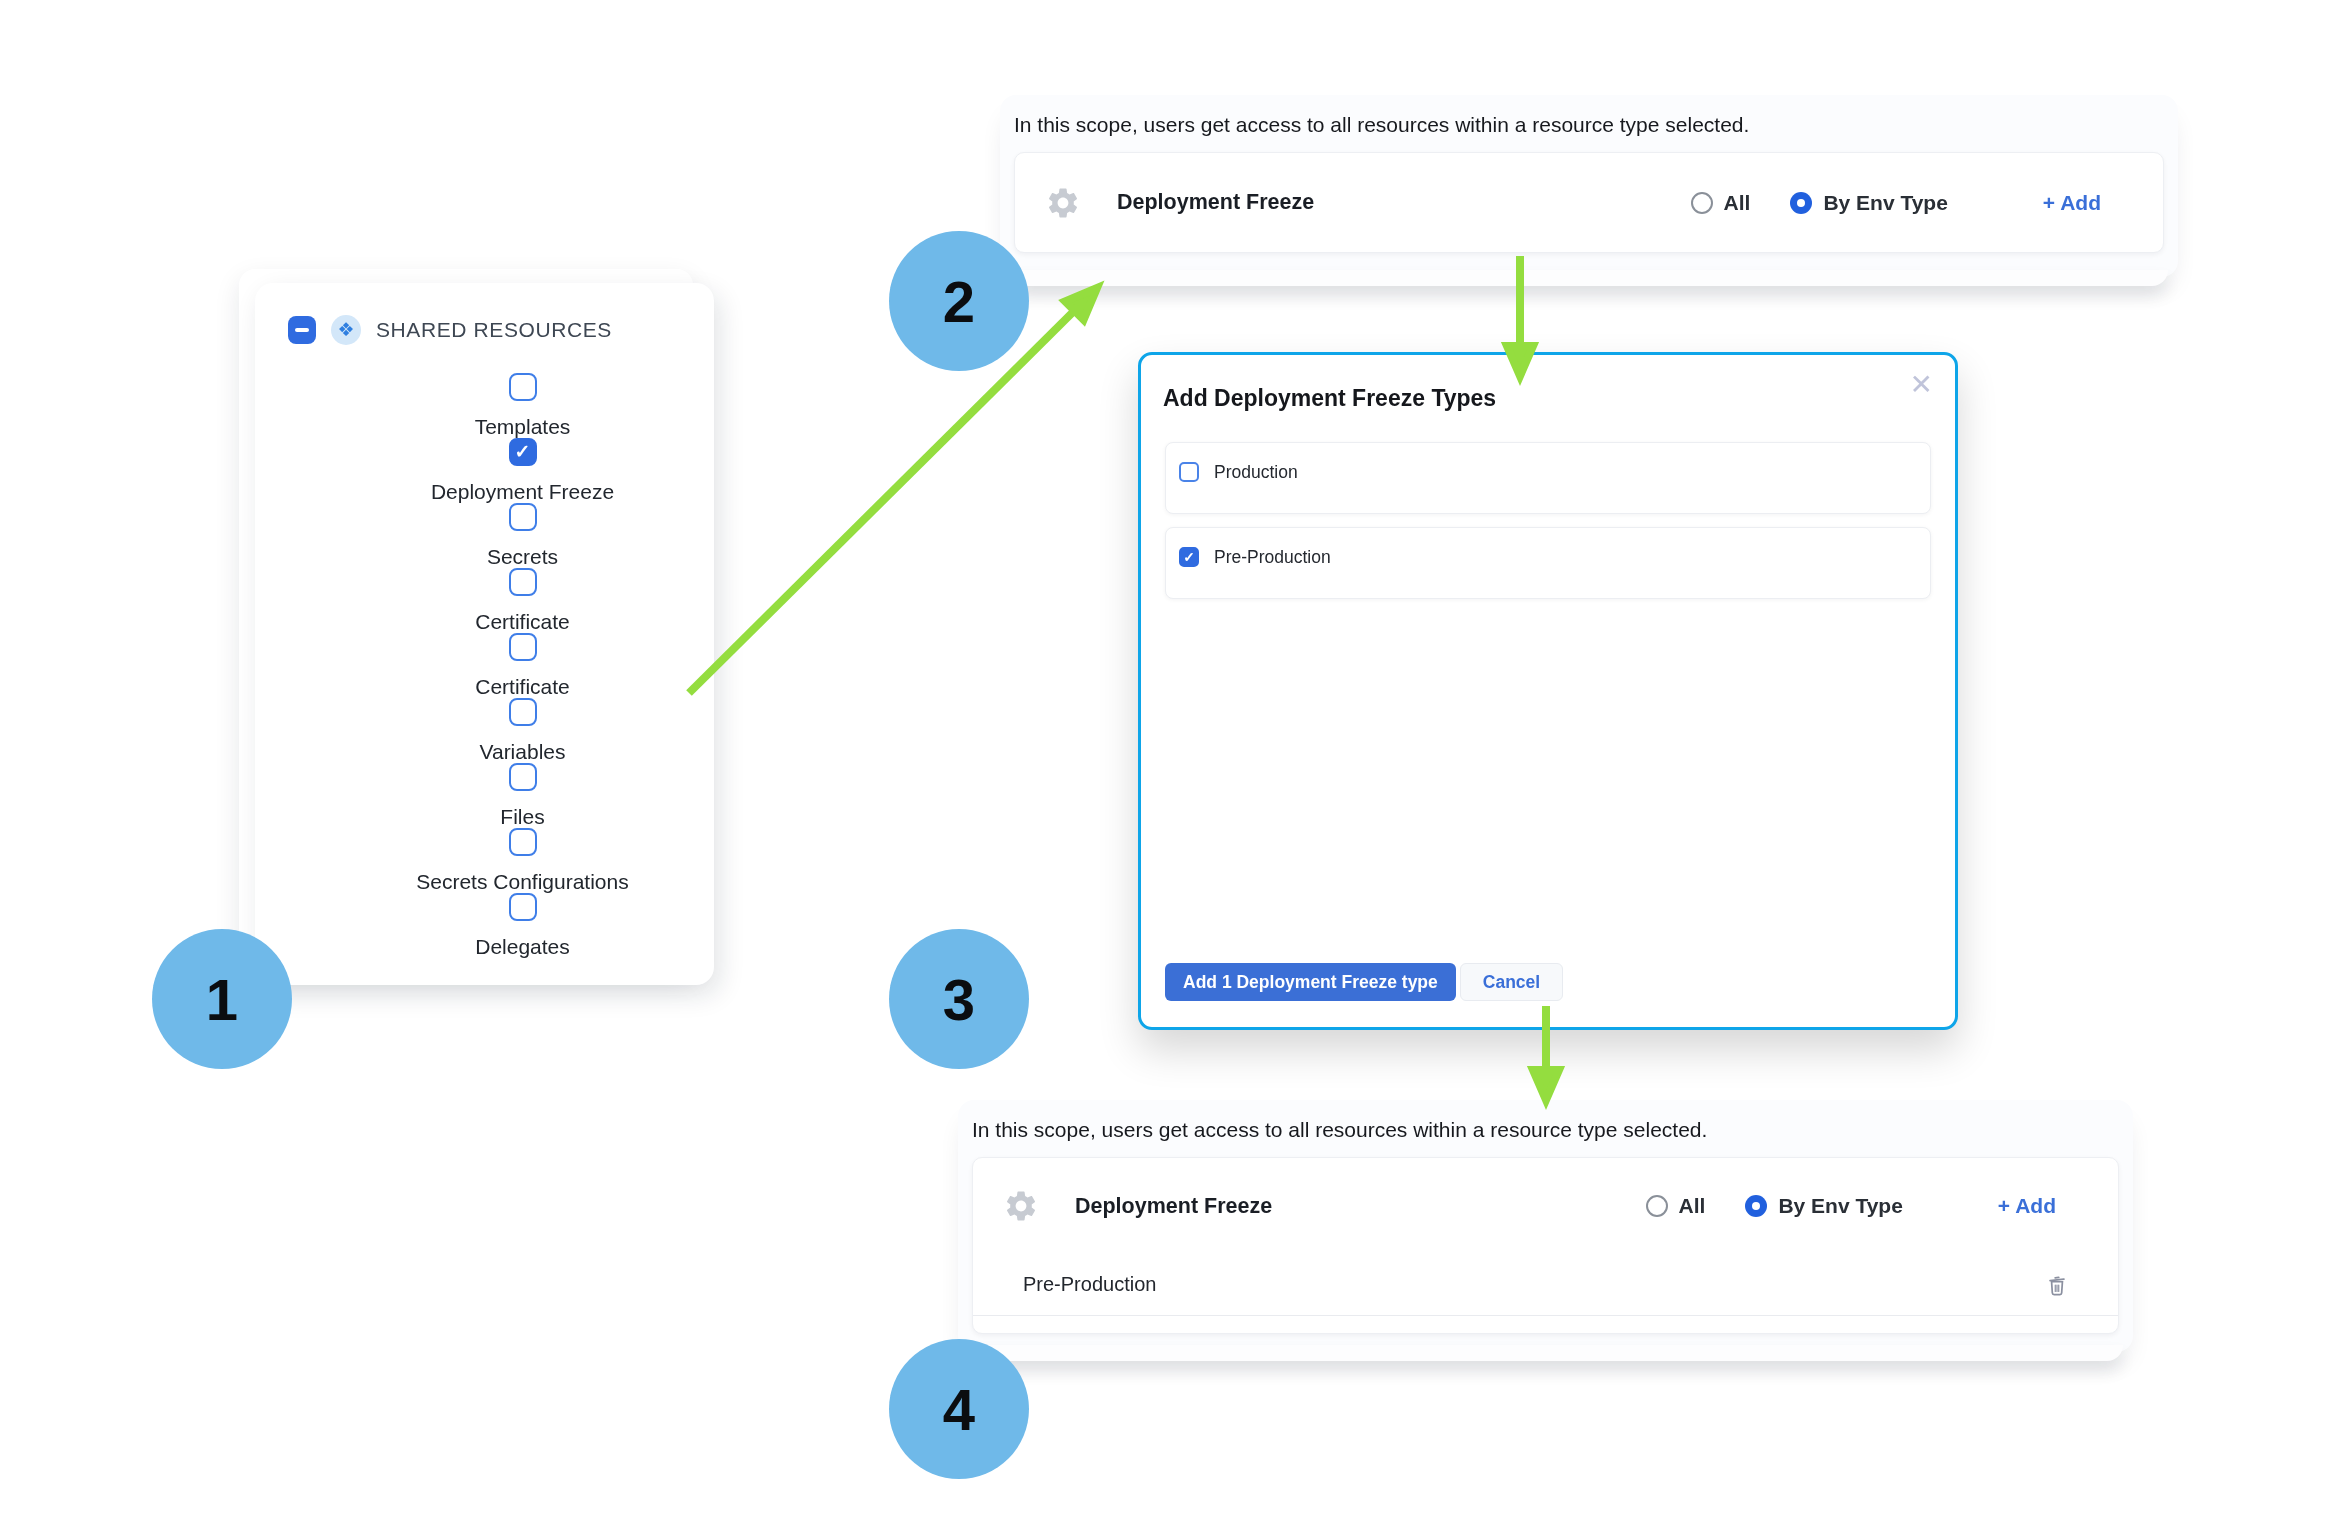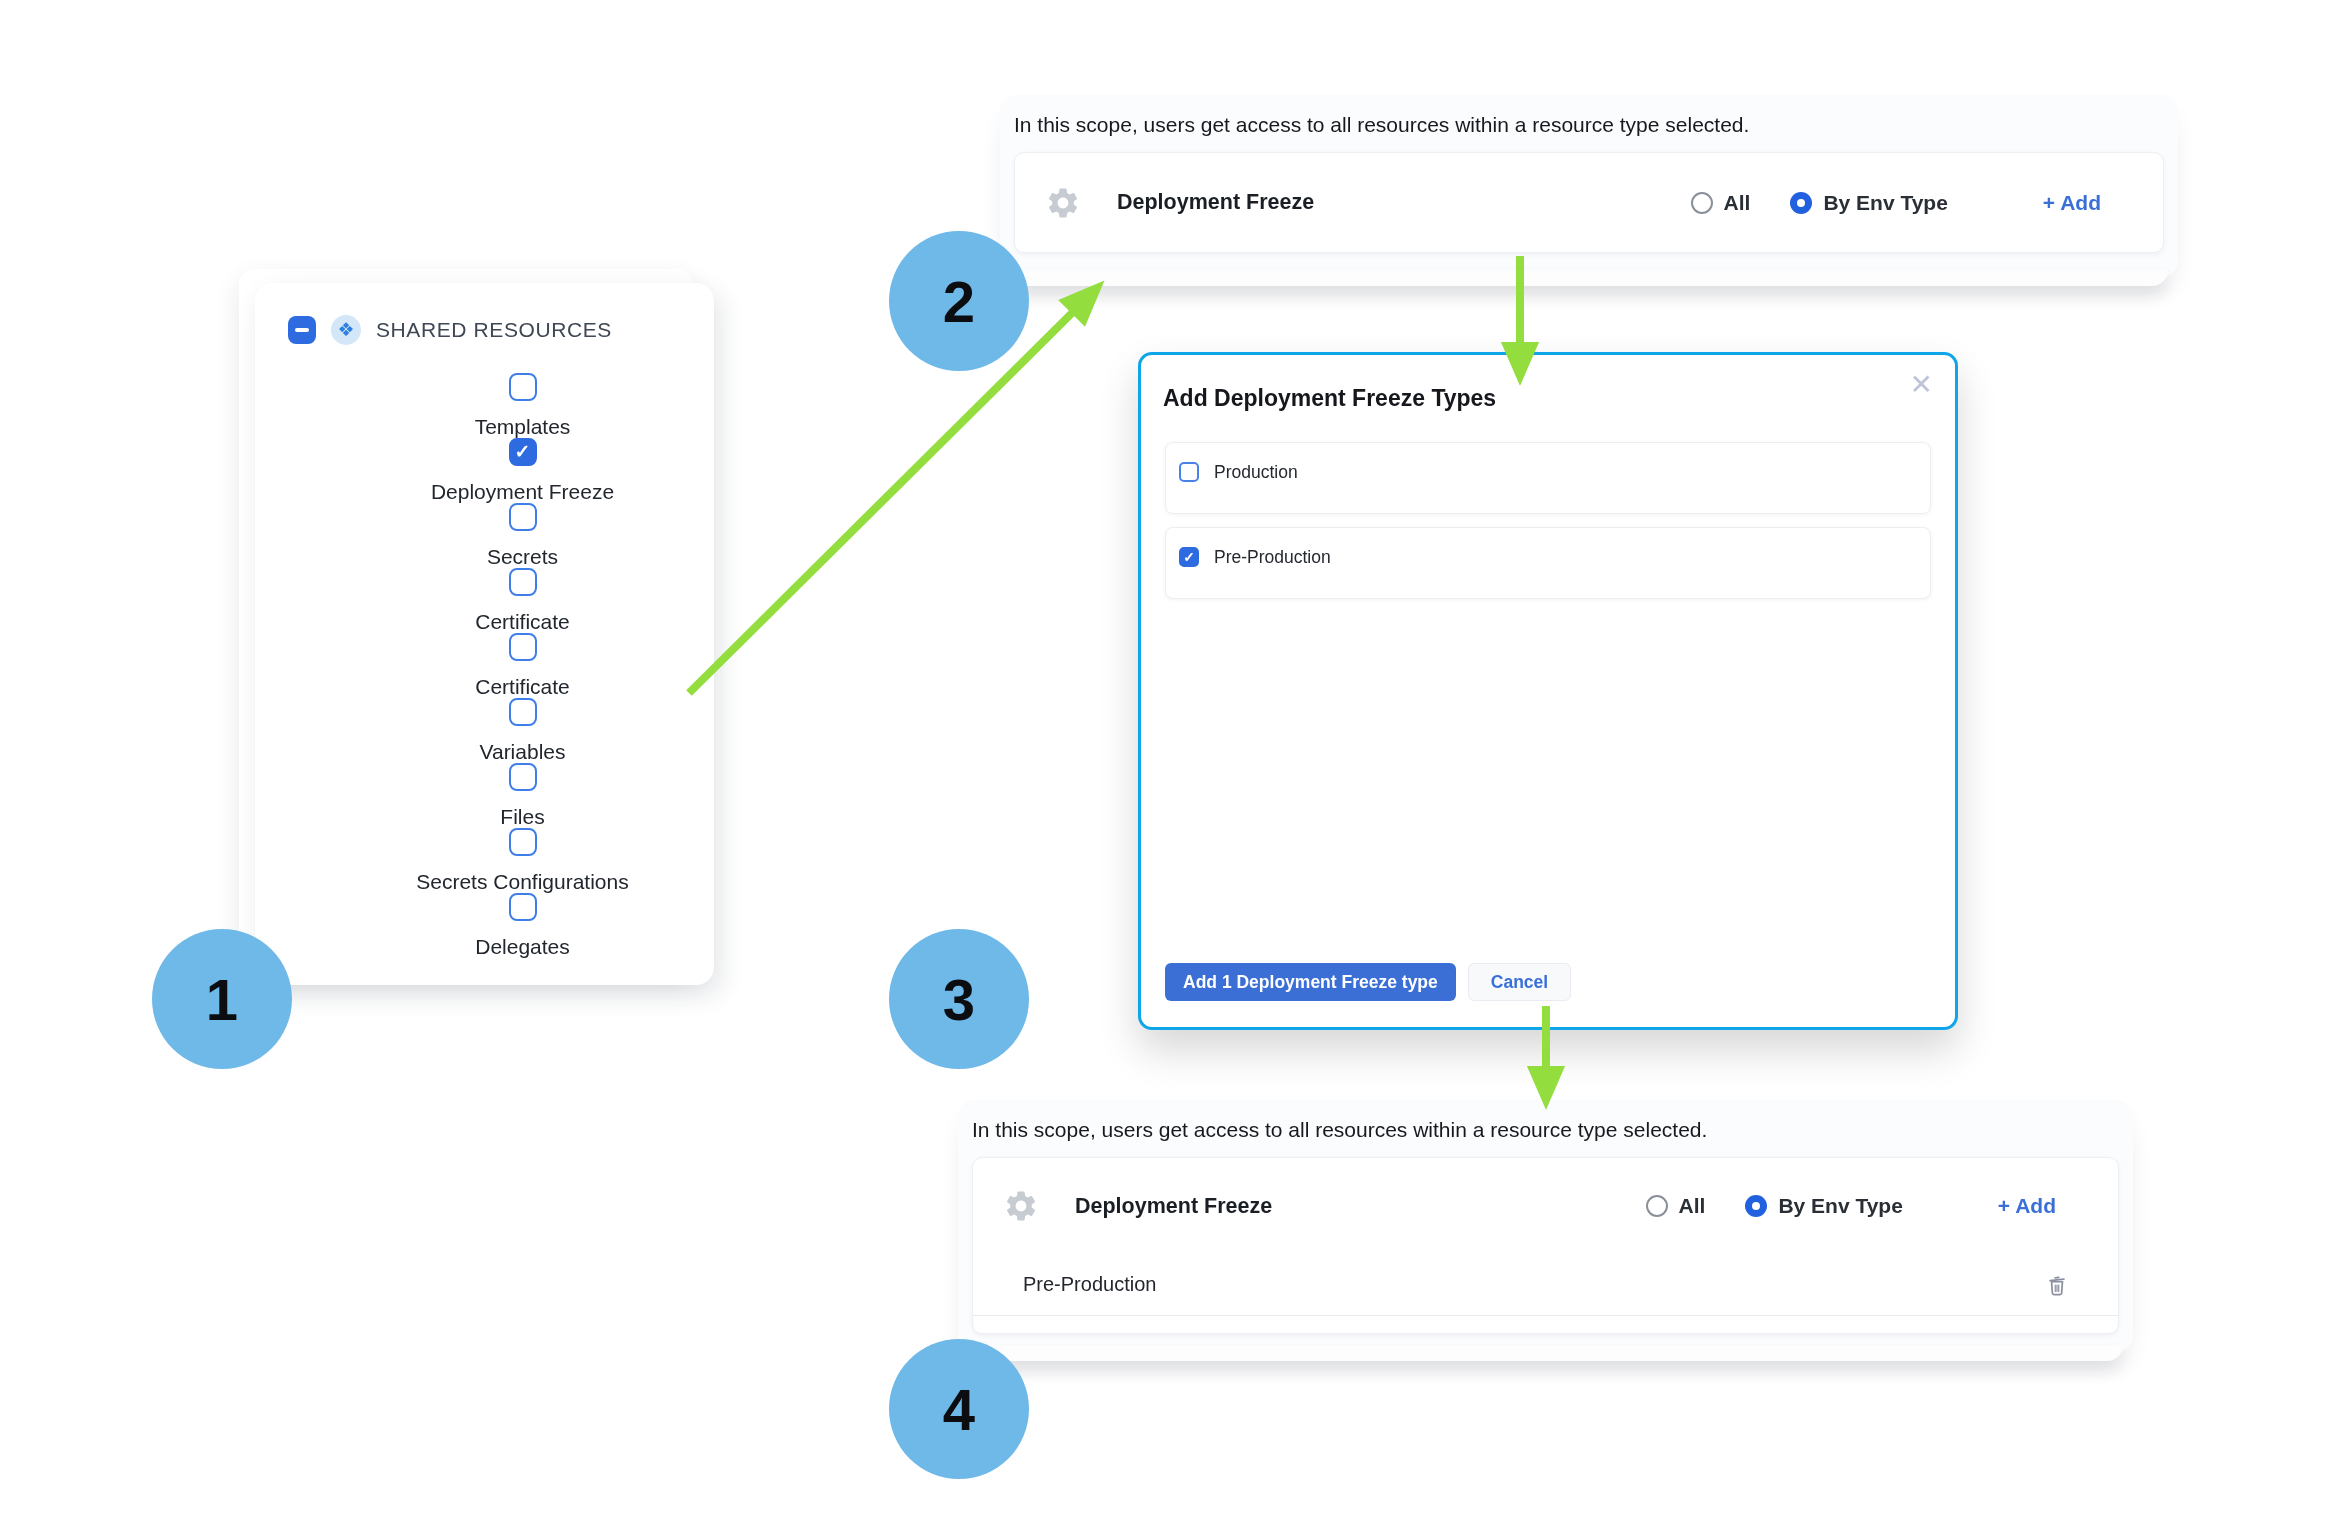--- a/index.html
+++ b/index.html
@@ -63,21 +63,21 @@
     box-sizing:border-box;z-index:4;
   }
   .modal-title{padding:30px 0 0 22px;font-size:23px;font-weight:700;color:#15171C;}
   .modal-close{position:absolute;top:16px;right:22px;font-size:28px;color:#C0C4DA;line-height:1;cursor:pointer;}
   .modal-list{margin:30px 24px 0;}
   .modal-row{display:flex;align-items:center;gap:15px;height:58px;padding:0 0 12px 13px;border:1px solid #ECEEF2;border-radius:8px;margin-bottom:13px;box-shadow:0 1px 4px rgba(16,24,40,.05);background:#fff;}
   .cb-sm{width:20px;height:20px;border:2px solid #4A83E8;border-radius:5px;box-sizing:border-box;position:relative;flex:none;cursor:pointer;}
   .cb-sm.checked{background:#2F6BE0;border-color:#2F6BE0;}
   .cb-sm.checked::after{content:"✓";position:absolute;inset:0;color:#fff;font-size:14px;font-weight:700;line-height:17px;text-align:center;}
   .modal-row .label{font-size:17.5px;color:#24282F;}
-  .modal-footer{position:absolute;left:24px;bottom:26px;display:flex;gap:12px;}
+  .modal-footer{position:absolute;left:24px;bottom:26px;display:flex;gap:4px;}
   .btn-primary{height:38px;padding:0 18px;background:#3B6FD6;color:#fff;font-weight:700;font-size:17.5px;border-radius:6px;display:flex;align-items:center;cursor:pointer;white-space:nowrap;}
   .btn-secondary{height:38px;padding:0 22px;background:#F7F9FB;border:1px solid #E8EBF0;color:#3A6FD8;font-weight:700;font-size:17.5px;border-radius:6px;display:flex;align-items:center;box-sizing:border-box;cursor:pointer;}
   
   .scope-after{left:958px;top:1100px;width:1175px;height:252px;z-index:1;}
   .scope-after .inner-card{top:57px;height:175px;}
   .scope-after .res-row{height:96px;}
   .type-row{display:flex;align-items:center;height:61px;padding:0 48px 0 50px;border-bottom:1px solid #E9EBEF;font-size:20px;color:#22262D;}
   .trash-wrap{margin-left:auto;width:26px;height:28px;cursor:pointer;}
   
   .arrows{position:absolute;left:0;top:0;z-index:7;pointer-events:none;}

